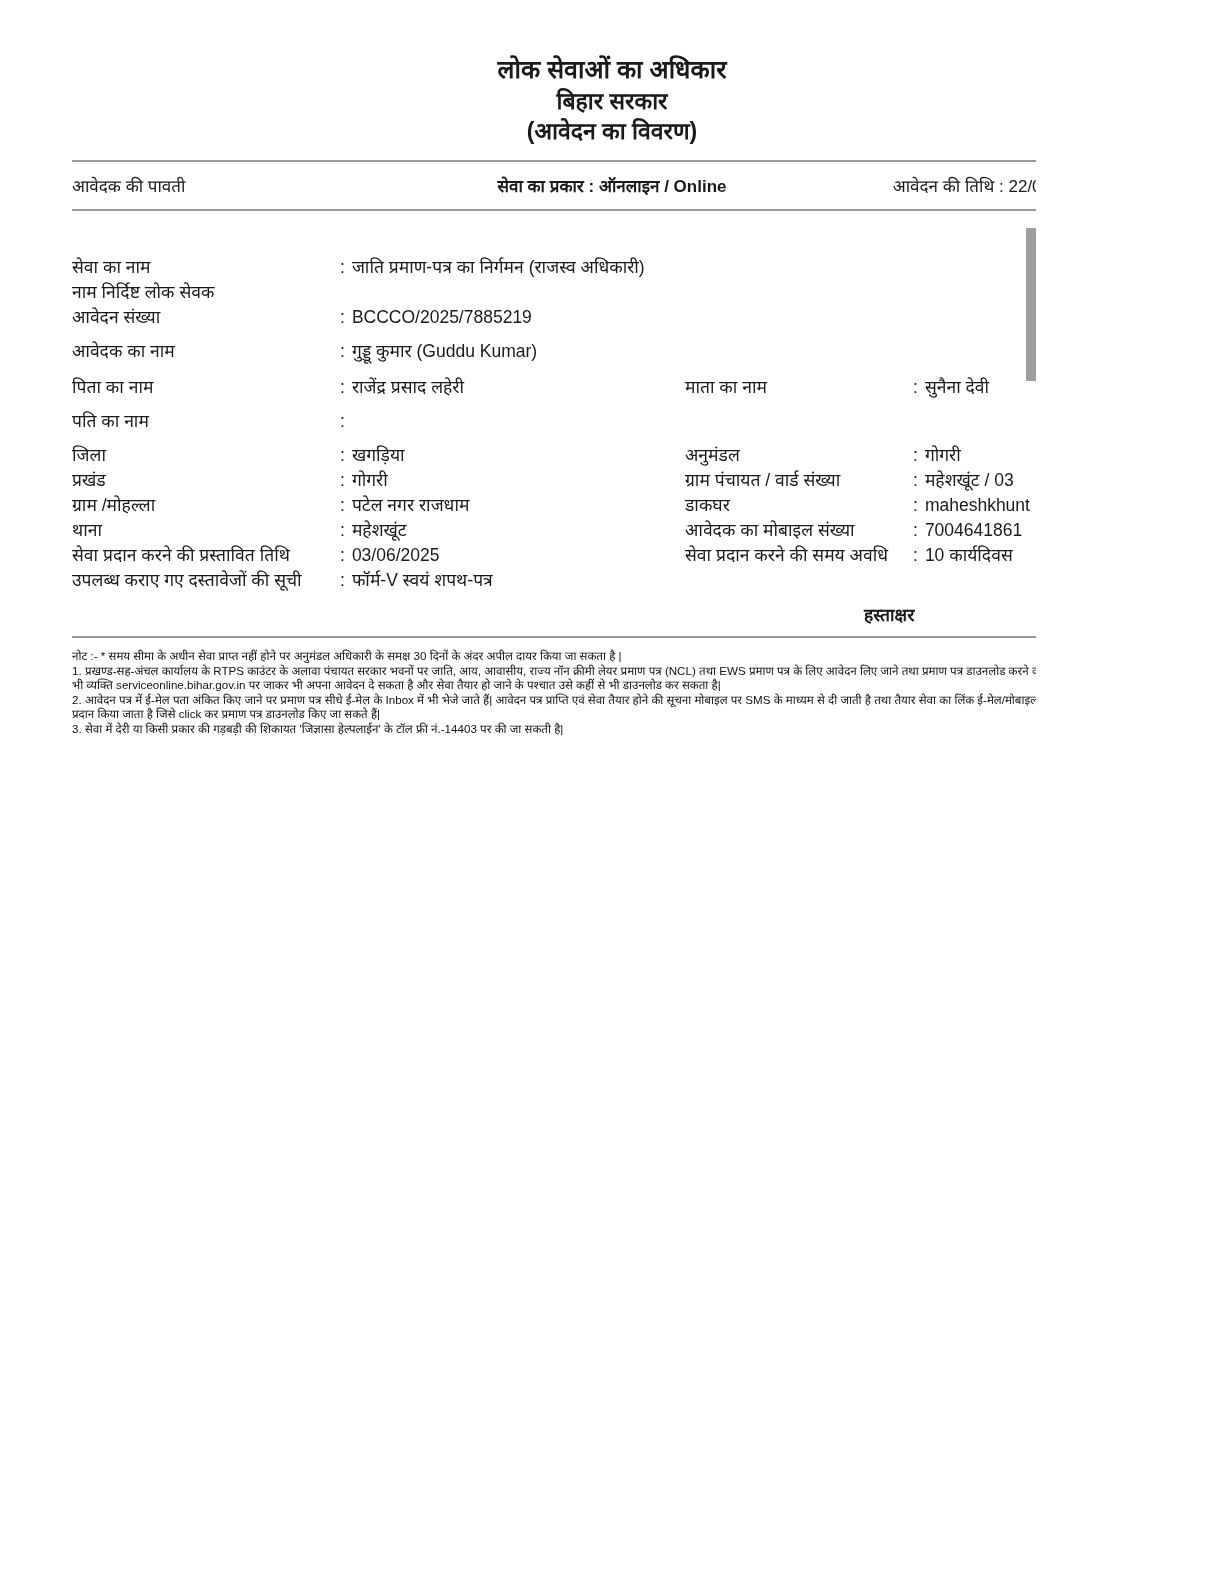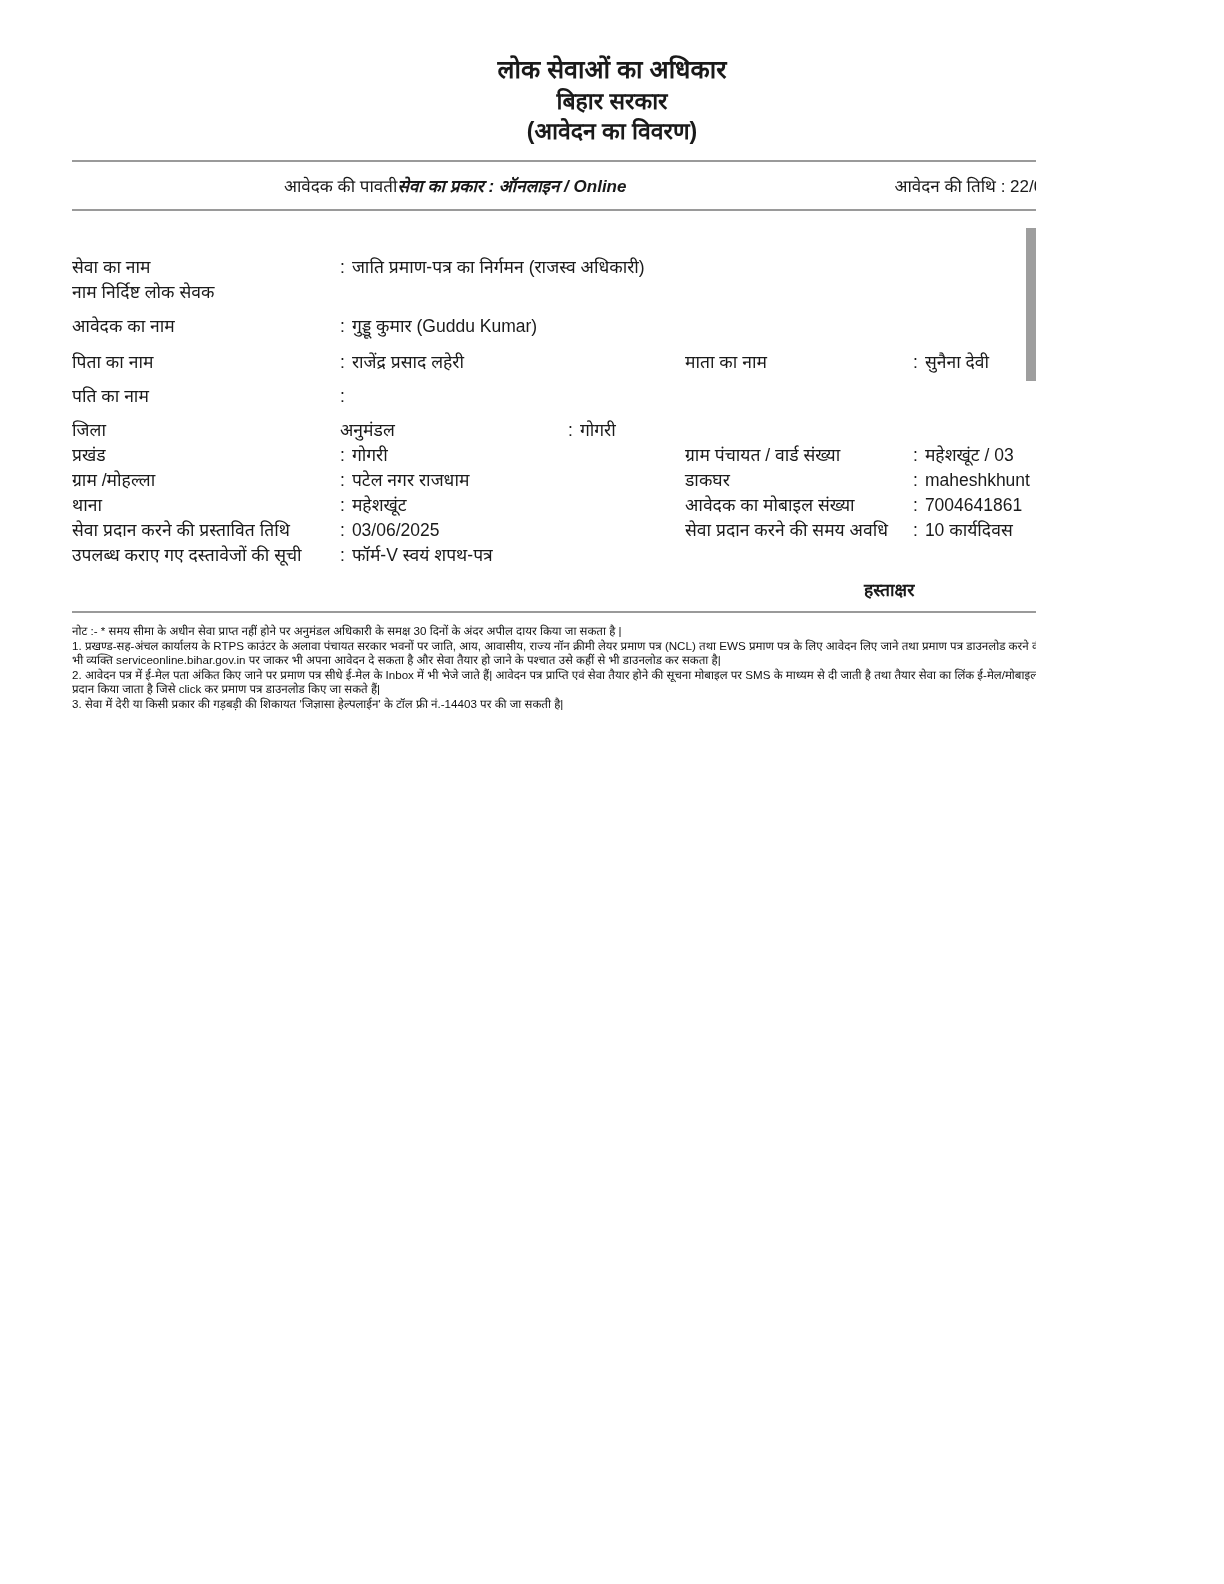--- a/index.html
+++ b/index.html
@@ -29,22 +29,22 @@
   .rule-top   { margin-top: 14px; }
   .rule-meta  { }
   .rule-sign  { margin-top: 10px; }
 
   
   .meta-bar {
     display: flex; align-items: center;
     height: 47px;
     font-size: 17px;
   }
-  .meta-left   { flex: 1; text-align: right; margin-left: 11px; }
-  .meta-center { flex: 1.4; font-weight: bold; font-style: italic; }
+  .meta-left   { flex: 1; text-align: left; }
+  .meta-center { flex: 1.4; text-align: center; font-weight: bold; }
   .meta-right  { flex: 1; text-align: center; }
 
   
   .fields { padding-top: 44px; font-size: 17.5px; }
   .row { display: flex; line-height: 25px; min-height: 25px; }
   .lab { flex: none; }
   .l-lab { width: 268px; }
   .l-val { flex: none; width: 345px; }
   .l-val.wide { flex: 1; width: auto; }
   .r-lab { width: 228px; }
@@ -87,39 +87,44 @@
 
     <section class="fields">
 
       <div class="row">
         <span class="lab l-lab">सेवा का नाम</span>
         <span class="l-val wide"><span class="colon">:</span><span>जाति प्रमाण-पत्र का निर्गमन (राजस्व अधिकारी)</span></span>
       </div>
       <div class="row">
         <span class="lab l-lab">नाम निर्दिष्ट लोक सेवक</span>
       </div>
+      <div class="row">
+        <span class="lab l-lab">आवेदन संख्या</span>
+        <span class="l-val wide"><span class="colon">:</span><span>BCCCO/2025/7885219</span></span>
+      </div>
       <div class="row gap-sm">
         <span class="lab l-lab">आवेदक का नाम</span>
         <span class="l-val wide"><span class="colon">:</span><span>गुड्डू कुमार (Guddu Kumar)</span></span>
       </div>
 
       <div class="row gap-md">
         <span class="lab l-lab">पिता का नाम</span>
         <span class="l-val"><span class="colon">:</span><span>राजेंद्र प्रसाद लहेरी</span></span>
         <span class="lab r-lab">माता का नाम</span>
         <span class="r-val"><span class="colon">:</span><span>सुनैना देवी</span></span>
       </div>
       <div class="row gap-sm">
         <span class="lab l-lab">पति का नाम</span>
         <span class="l-val"><span class="colon">:</span><span></span></span>
         <span class="lab r-lab"></span>
         <span class="r-val"></span>
       </div>
       <div class="row gap-sm">
         <span class="lab l-lab">जिला</span>
+        <span class="l-val"><span class="colon">:</span><span>खगड़िया</span></span>
         <span class="lab r-lab">अनुमंडल</span>
         <span class="r-val"><span class="colon">:</span><span>गोगरी</span></span>
       </div>
       <div class="row">
         <span class="lab l-lab">प्रखंड</span>
         <span class="l-val"><span class="colon">:</span><span>गोगरी</span></span>
         <span class="lab r-lab">ग्राम पंचायत / वार्ड संख्या</span>
         <span class="r-val"><span class="colon">:</span><span>महेशखूंट / 03</span></span>
       </div>
       <div class="row">

